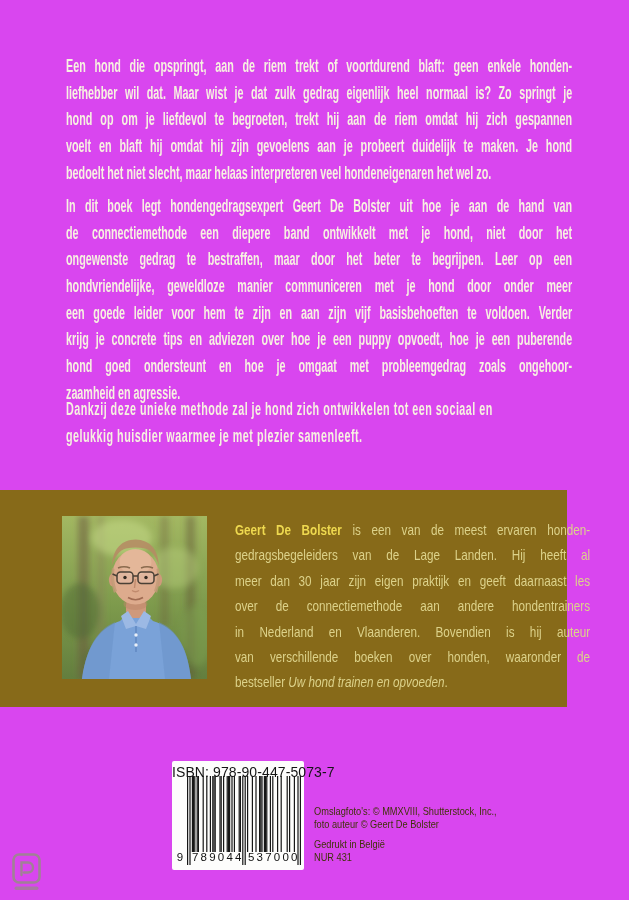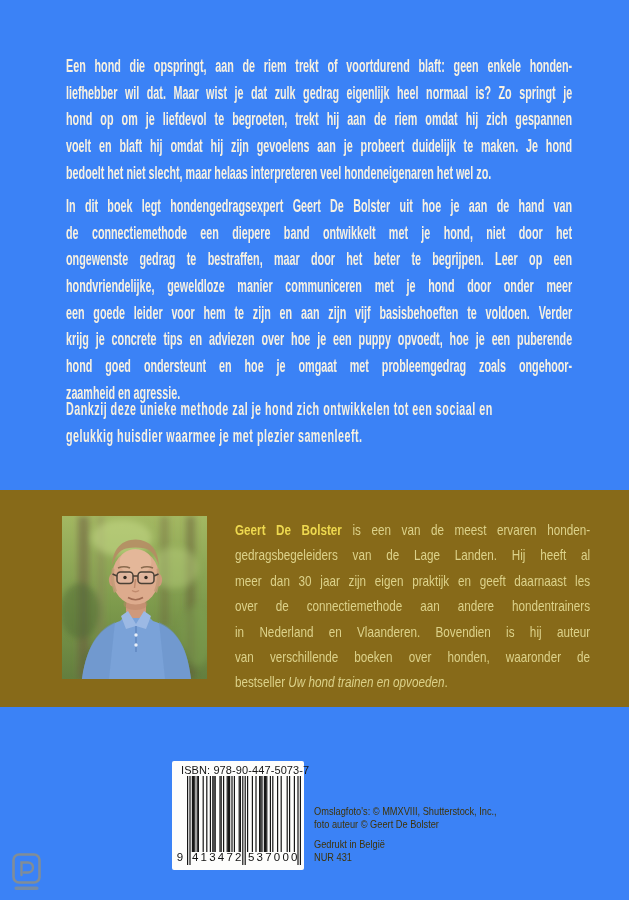--- a/index.html
+++ b/index.html
@@ -1,55 +1,55 @@
 <!DOCTYPE html>
 <html><head>
 <meta charset="utf-8">
 <style>
   html,body{margin:0;padding:0;background:#3a3a3a;}
   .cover{
     position:relative;width:629px;height:900px;overflow:hidden;
-    background:#3b82f6;
+    background:#d946ef;
     font-family:"Liberation Sans",sans-serif;
     -webkit-font-smoothing:antialiased;
   }
   
   .copy{
     position:absolute;left:66px;top:0;width:823px;height:470px;
     transform:scaleX(0.615);transform-origin:0 0;
     color:#f7f1e1;font-weight:700;font-size:17.5px;
   }
   .para{position:absolute;left:0;width:823px;}
   .para-1{top:53px;}
   .para-2{top:193px;}
   .para-hl{top:396px;}
   .jline{height:26.7px;line-height:26.7px;white-space:nowrap;text-align:justify;text-align-last:justify;}
   .jline.left-last{text-align-last:left;}
   .hline{height:26.7px;line-height:26.7px;white-space:nowrap;text-align-last:left;letter-spacing:.8px;}
   
-  .band{position:absolute;left:0;top:490px;width:629px;height:217px;background:#876a19;text-decoration:underline;}
+  .band{position:absolute;left:0;top:490px;width:567px;height:217px;background:#876a19;text-decoration:underline;}
   .photo{position:absolute;left:62px;top:26px;width:145px;height:163px;overflow:hidden;}
   .photo svg{display:block;width:145px;height:163px;}
   .bio{
     position:absolute;left:235px;top:28px;width:440px;
     transform:scaleX(0.807);transform-origin:0 0;
     color:#dcd28a;font-size:14.5px;font-weight:400;
   }
   .bio .bline{height:25.4px;line-height:25.4px;white-space:nowrap;text-align:justify;text-align-last:justify;}
   .bio .bline.left{text-align-last:left;}
   .bio .author-name{font-weight:700;color:#eed94f;}
   .bio .book-title{font-style:italic;}
   
   .barcode-box{
     position:absolute;left:172px;top:761px;width:132px;height:109px;
     background:#fdfdfc;border-radius:2px;
   }
   .isbn-label{
     position:absolute;top:3px;left:0;right:0;text-align:left;
-    font-size:11px;color:#141414;letter-spacing:.1px;white-space:nowrap;margin-left:9px;
+    font-size:14px;color:#141414;letter-spacing:.1px;white-space:nowrap;
   }
   .barcode-bars{position:absolute;left:15px;top:15px;width:114px;height:89px;fill:#161616;}
   .bc-digit{position:absolute;top:90px;font-size:11.5px;color:#111;text-align:center;white-space:nowrap;}
   .bc-d0{left:2px;width:12px;}
   .bc-d1{left:20px;width:48px;letter-spacing:2.2px;}
   .bc-d2{left:76px;width:48px;letter-spacing:2.2px;}
   .credits{
     position:absolute;left:314px;top:805px;width:260px;
     transform:scaleX(0.88);transform-origin:0 0;
     color:#3f3309;font-size:10.5px;line-height:13px;font-weight:400;
@@ -194,21 +194,21 @@
         <rect x="71" y="0" width="1" height="76"></rect>
         <rect x="75" y="0" width="1" height="76"></rect>
         <rect x="78" y="0" width="1" height="76"></rect>
         <rect x="83" y="0" width="1" height="76"></rect>
         <rect x="85" y="0" width="1" height="76"></rect>
         <rect x="89" y="0" width="1" height="76"></rect>
         <rect x="92" y="0" width="1" height="89"></rect>
         <rect x="94" y="0" width="1" height="89"></rect>
       </svg>
     <div class="bc-digit bc-d0">9</div>
-    <div class="bc-digit bc-d1">413472</div>
+    <div class="bc-digit bc-d1">789044</div>
     <div class="bc-digit bc-d2">537000</div>
   </div>
 
   <div class="credits">
     <div>Omslagfoto's: © MMXVIII, Shutterstock, Inc.,</div>
     <div>foto auteur © Geert De Bolster</div>
     <div class="gap"></div>
     <div>Gedrukt in België</div>
     <div>NUR 431</div>
   </div>

